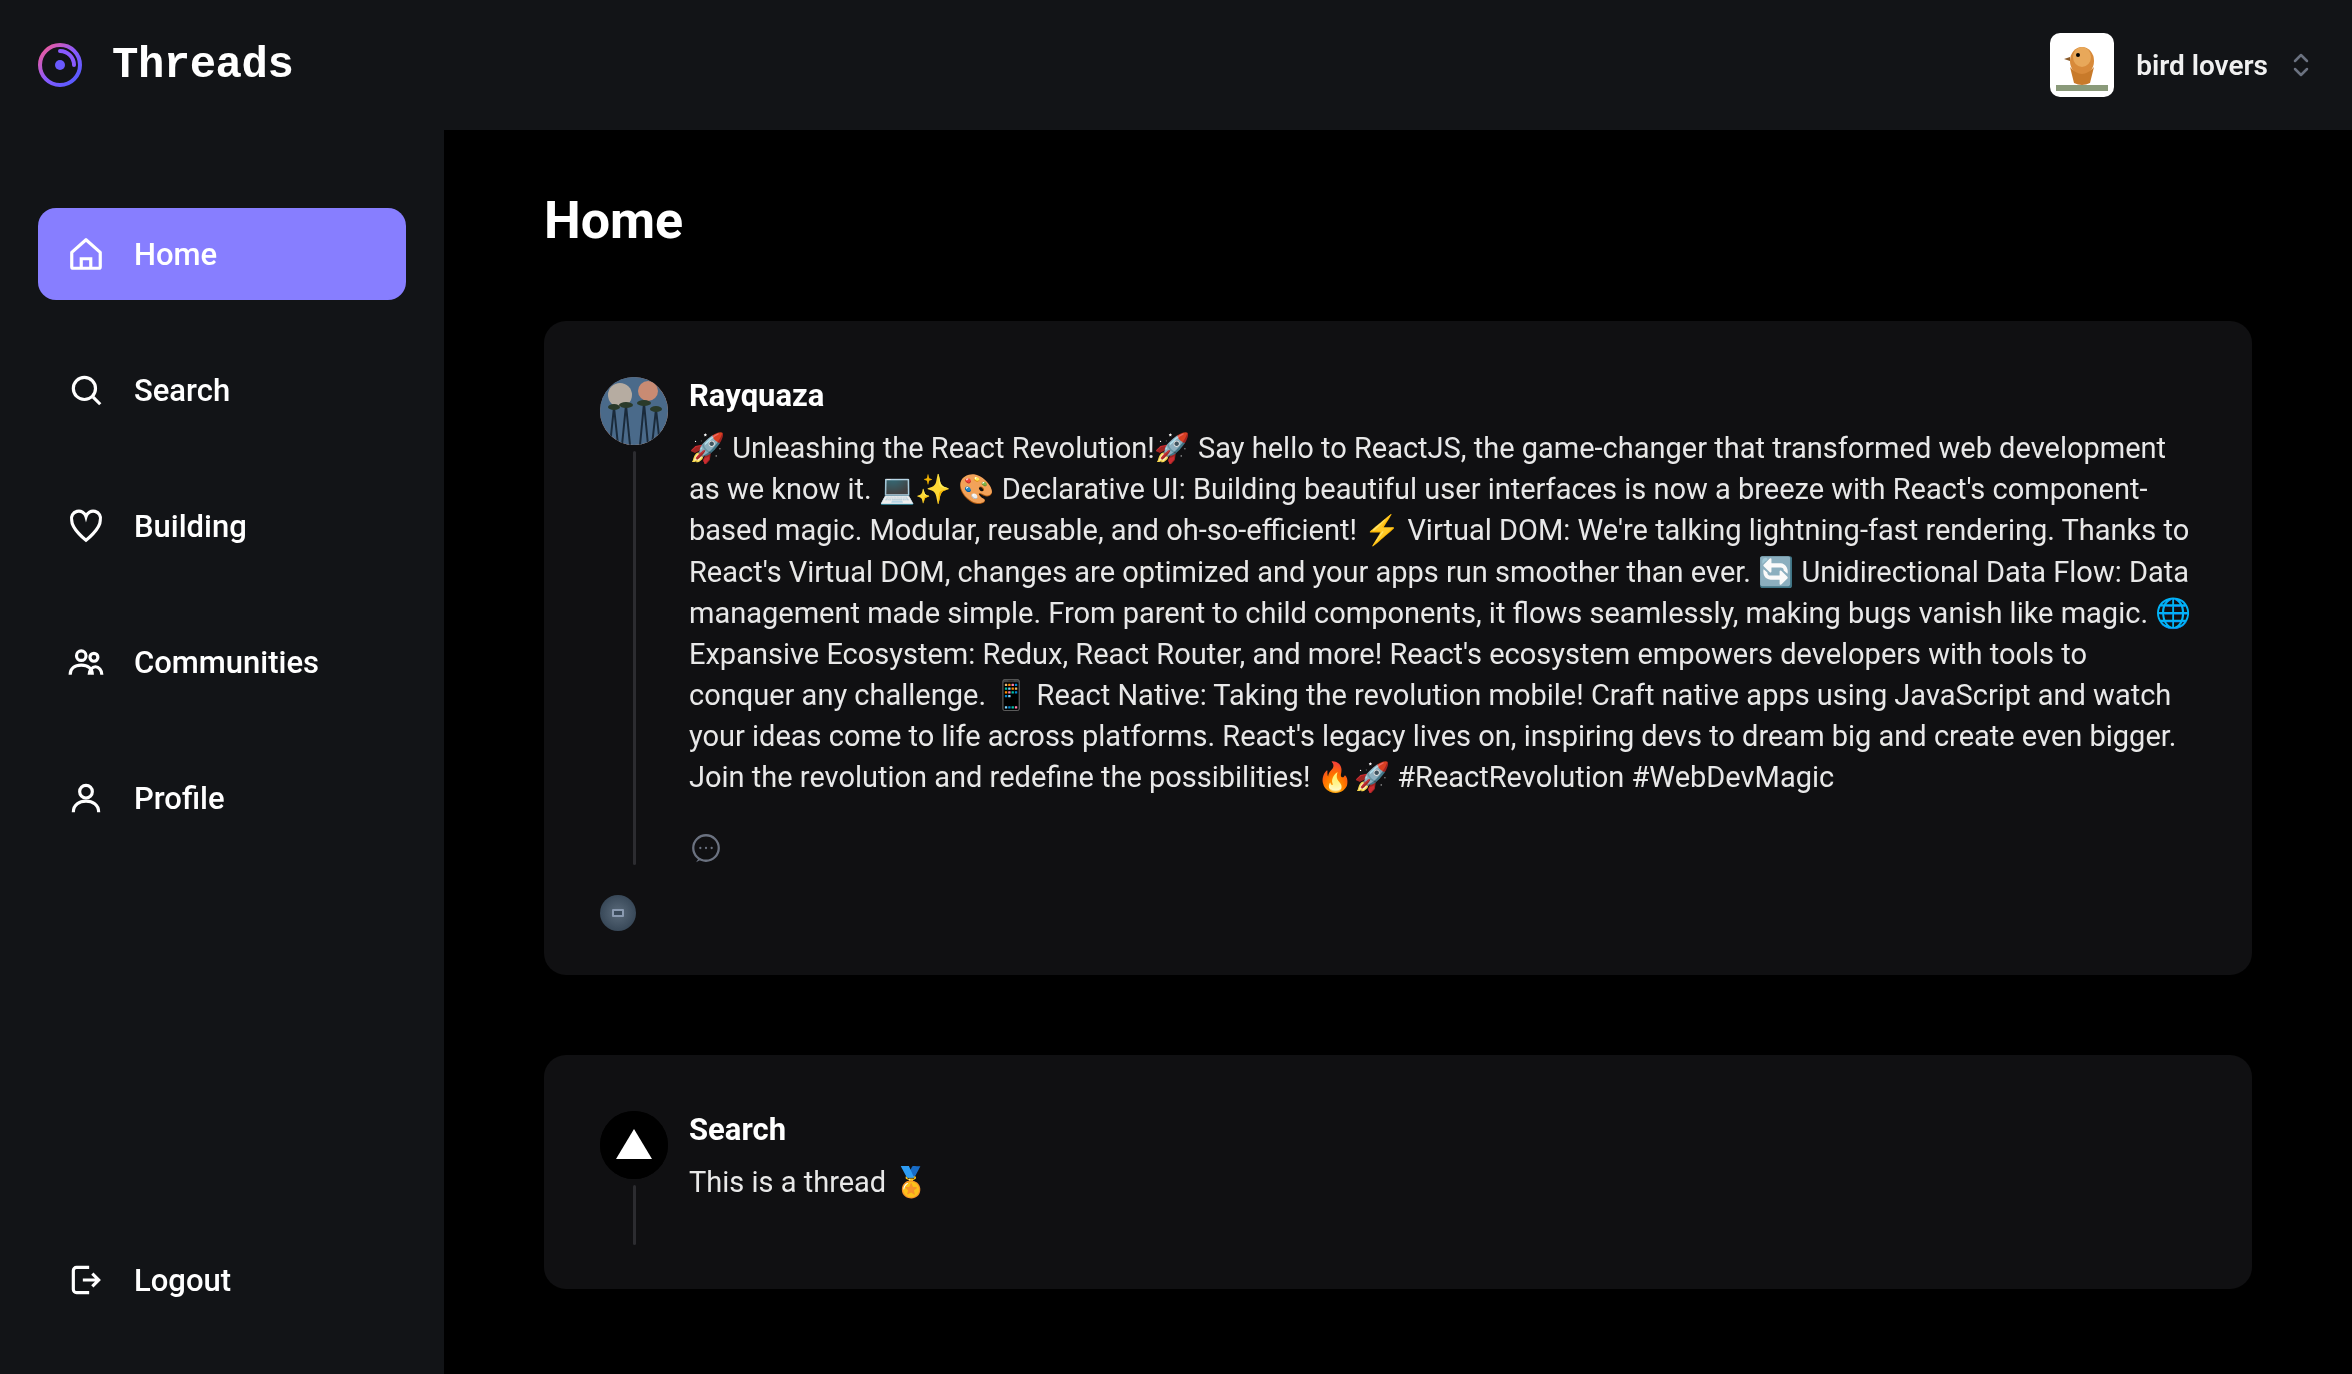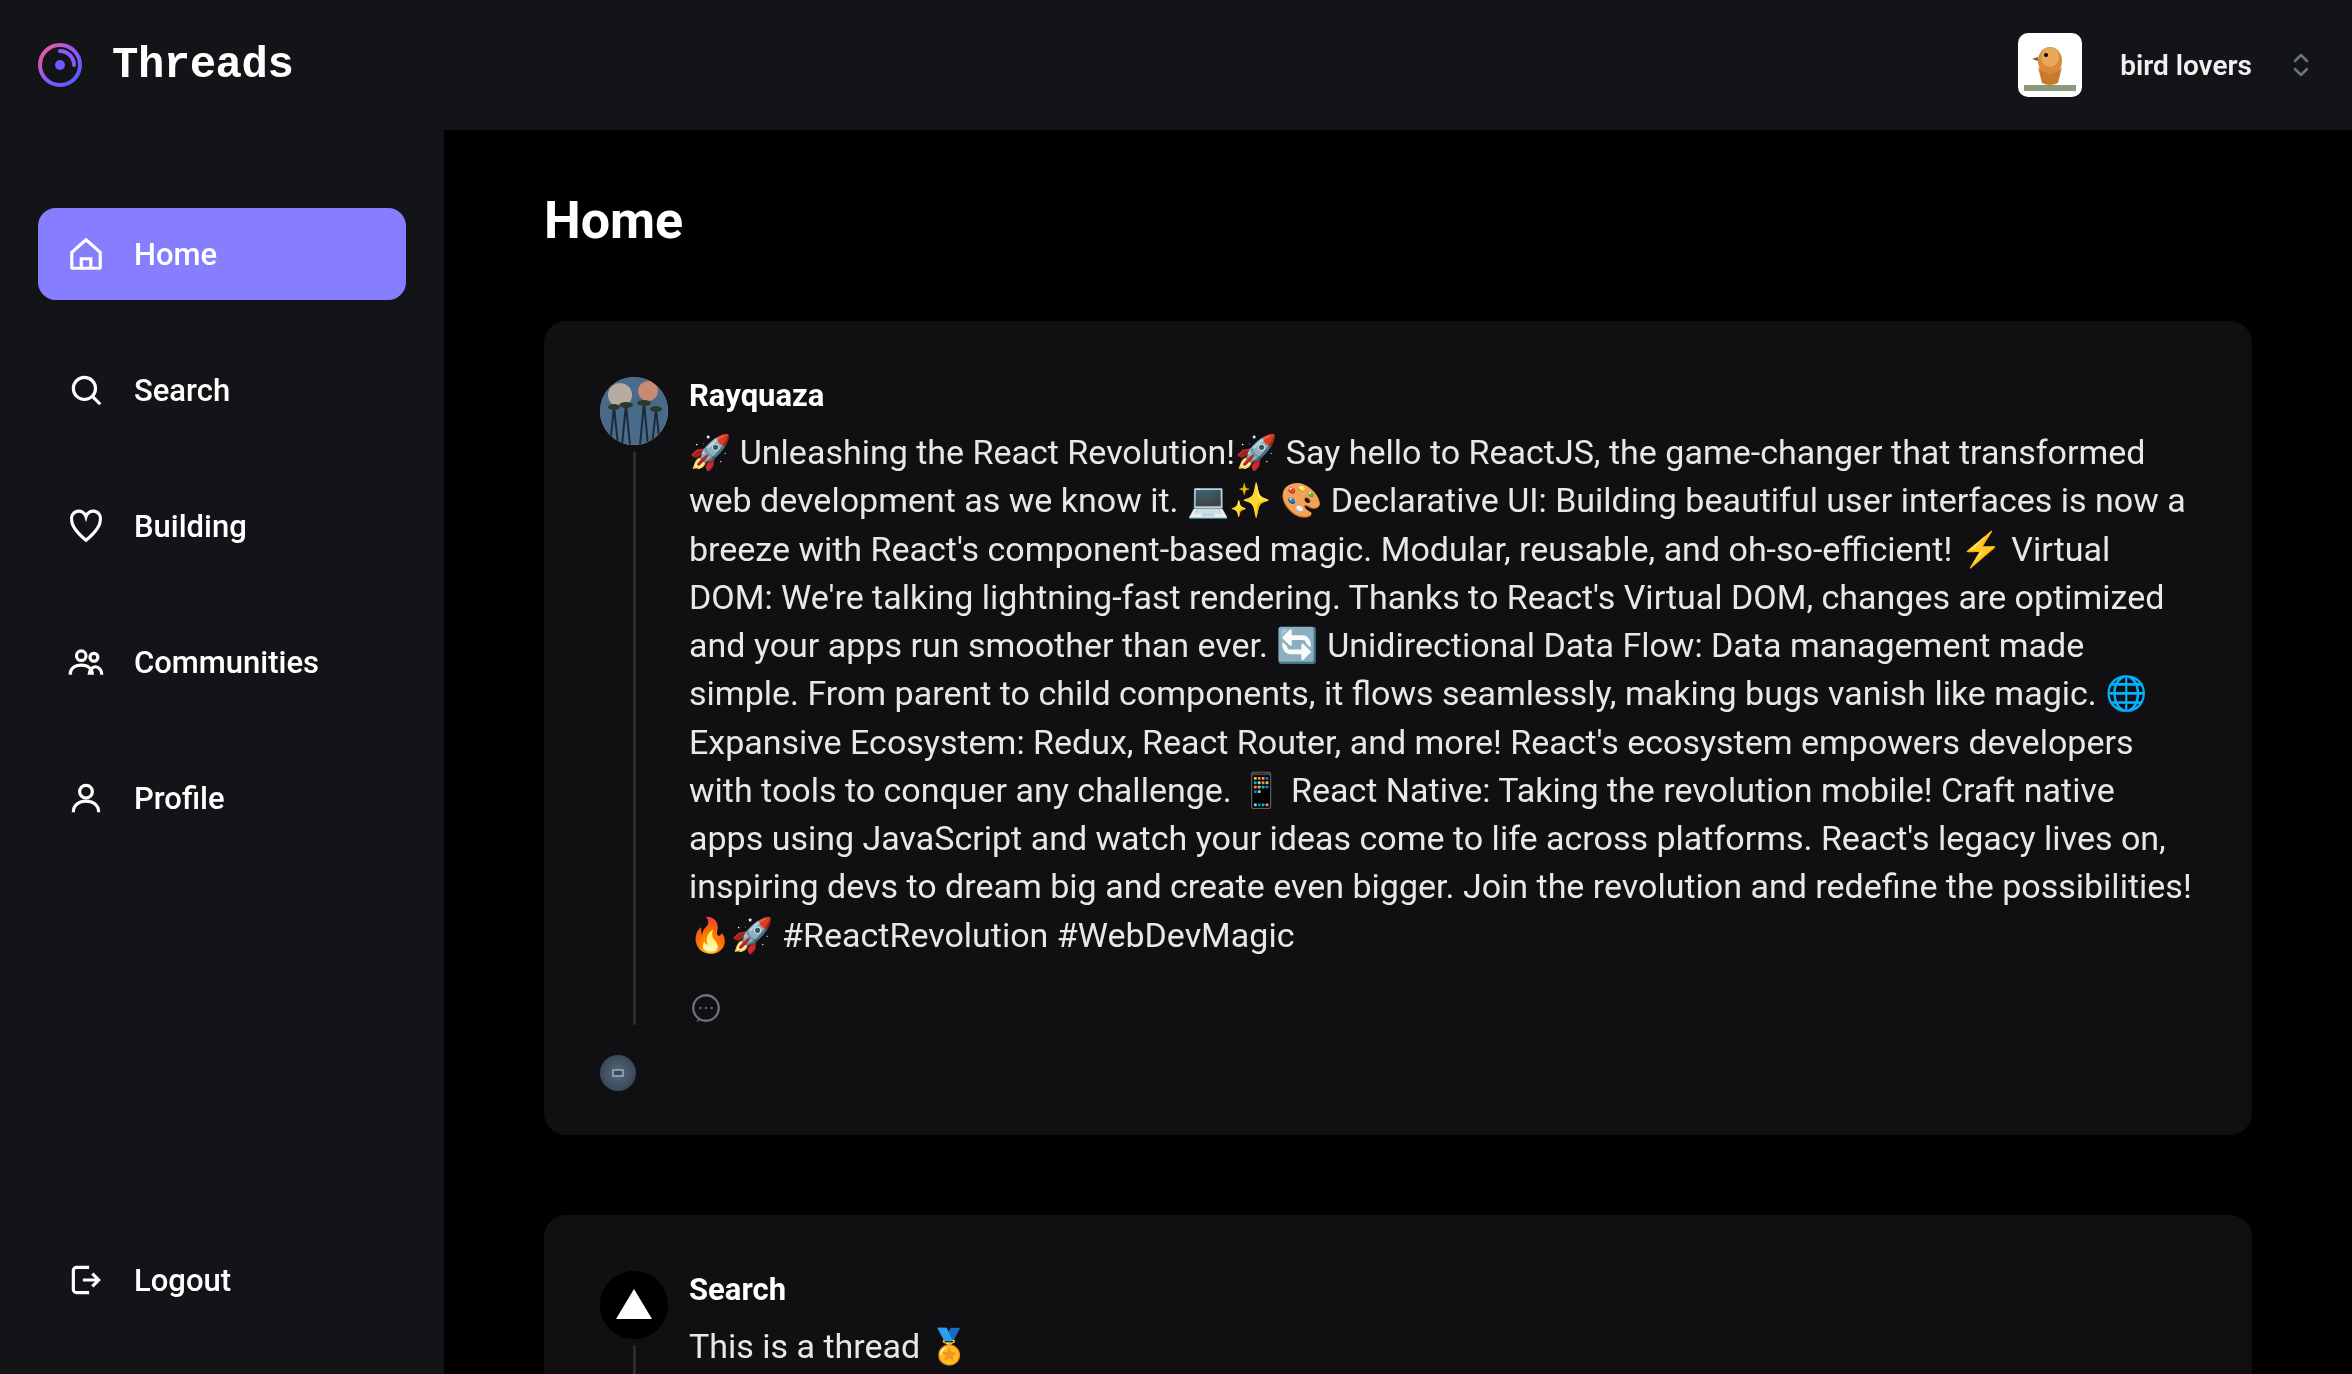--- a/index.html
+++ b/index.html
@@ -44,21 +44,21 @@
     .brand-title {
       font-size: 44px;
       font-weight: 700;
       color: #ffffff;
       letter-spacing: -0.5px;
       font-family: Liberation Mono, monospace;
     }
     .user-switcher {
       display: flex;
       align-items: center;
-      gap: 38px;
+      gap: 22px;
       cursor: pointer;
     }
     .user-avatar {
       width: 64px;
       height: 64px;
       border-radius: 10px;
       background: #ffffff;
       display: flex;
       align-items: center;
       justify-content: center;
@@ -190,21 +190,21 @@
     }
     .post-content {
       flex: 1;
     }
     .post-author {
       font-size: 31px;
       font-weight: 700;
       margin-bottom: 14px;
     }
     .post-body {
-      font-size: 34px;
+      font-size: 29px;
       line-height: 1.42;
       color: #e8e8e8;
       margin-bottom: 32px;
     }
     .post-actions {
       display: flex;
       gap: 18px;
     }
     .reply-icon {
       width: 34px;

